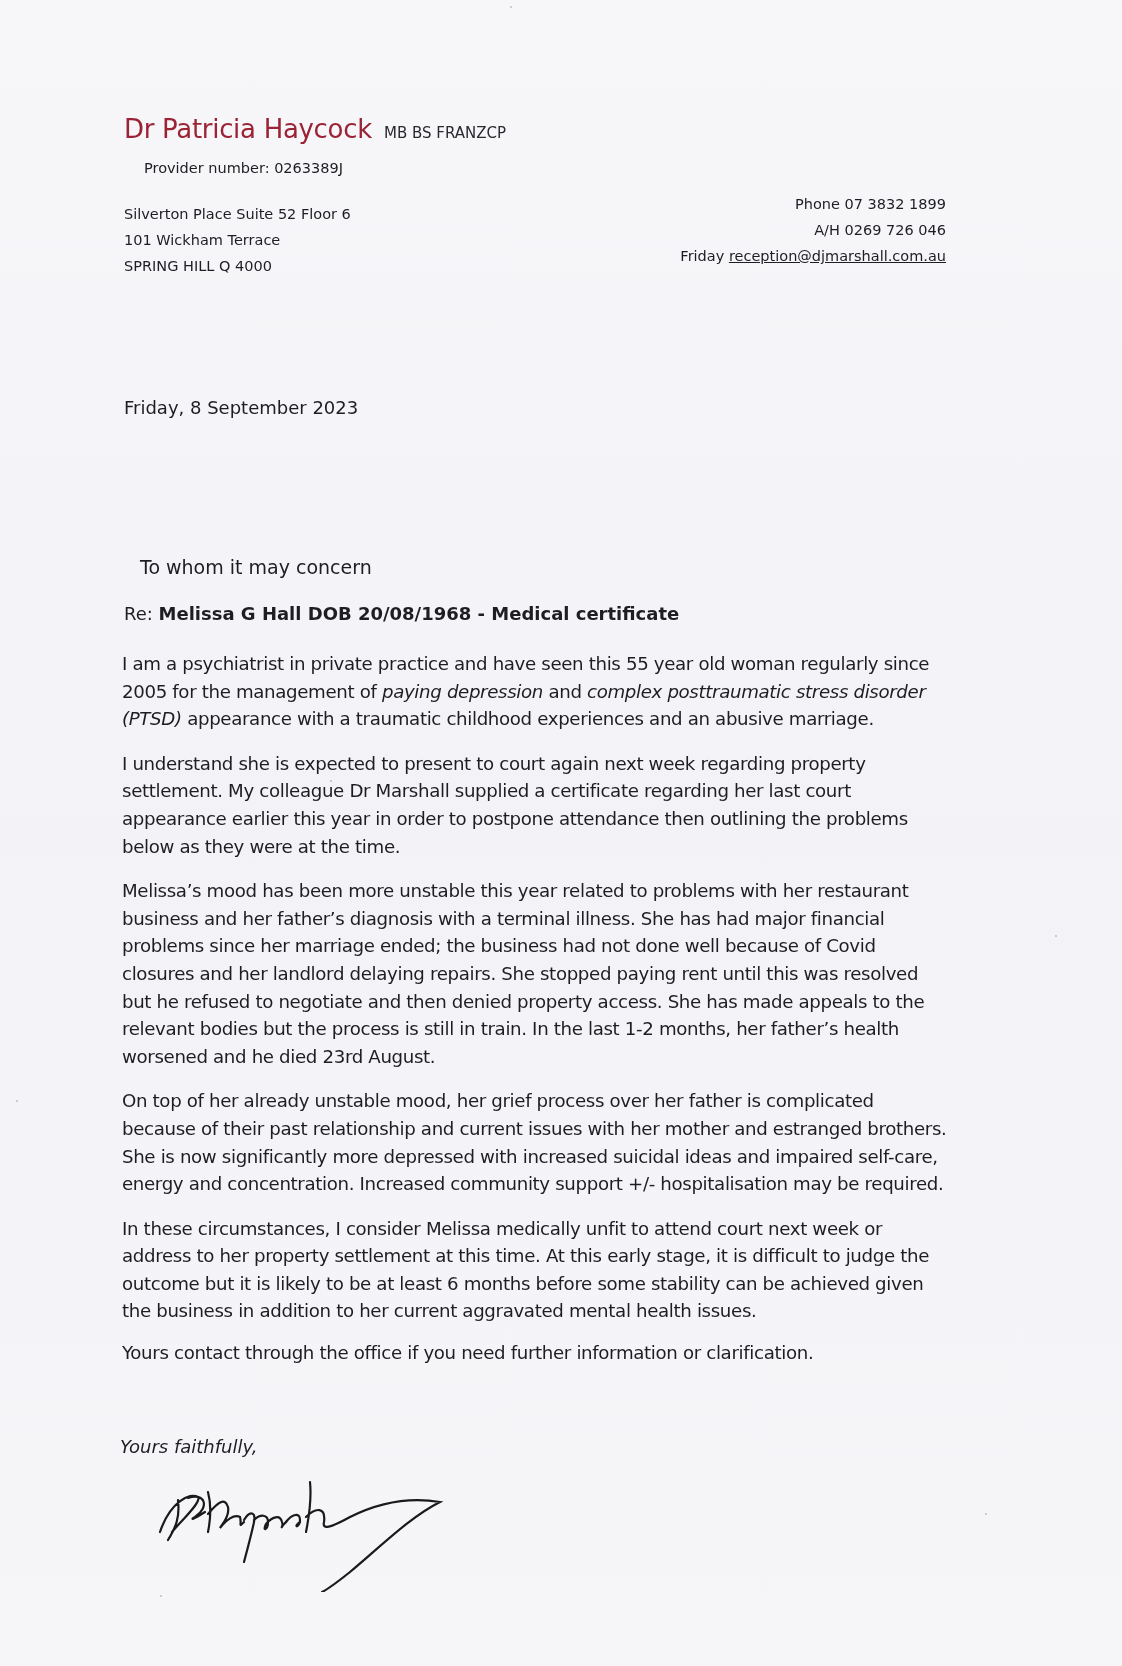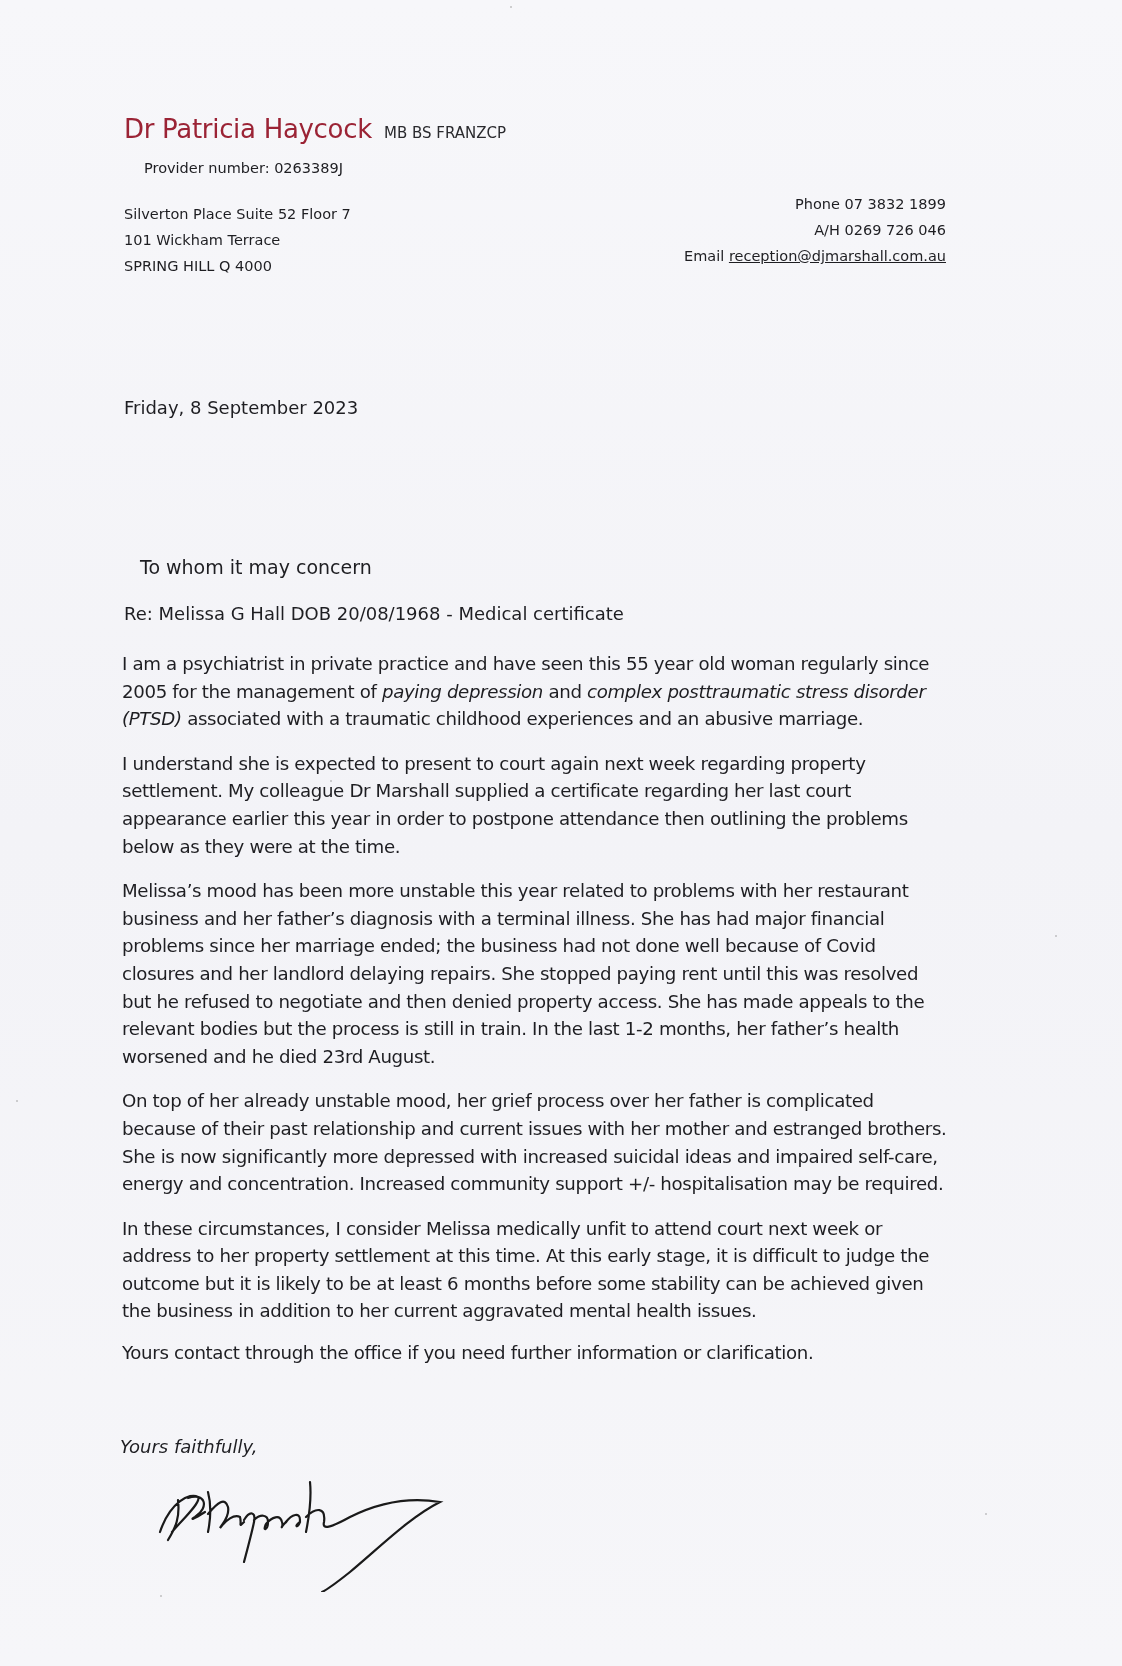--- a/index.html
+++ b/index.html
@@ -22,21 +22,21 @@
       white-space: nowrap;
     }
     .doctor-name .quals { font-size: 15px; color: #2a2a2e; letter-spacing: 0; margin-left: 4px; }
     .provider { left: 124px; top: 160px; font-size: 14.5px; margin-left: 20px; }
     .address { left: 124px; top: 201px; font-size: 14.5px; line-height: 26px; }
     .contact { right: 176px; top: 191px; font-size: 14.5px; line-height: 26px; text-align: right; }
     .contact a { color: #1e1e22; text-decoration: underline; }
     .date { left: 124px; top: 397px; font-size: 18px; }
     .salutation { left: 140px; top: 556px; font-size: 19px; }
     .re { left: 124px; top: 603px; font-size: 18px; white-space: nowrap; }
-    .re b { font-weight: normal; }
+    .re b { font-weight: bold; }
     .body-text {
       left: 122px; top: 650px; width: 830px;
       font-size: 18.2px; line-height: 27.6px;
       letter-spacing: -0.35px;
     }
     .body-text p { margin: 0 0 17px 0; }
     .body-text p.tight { margin-bottom: 14px; }
     .closing { left: 120px; top: 1436px; font-size: 18px; font-style: italic; }
     .signature { left: 150px; top: 1462px; width: 330px; height: 130px; }
     .speck { position: absolute; width: 2px; height: 2px; background: #999; border-radius: 50%; opacity: 0.6; }
@@ -47,41 +47,41 @@
 <div class="page">
 
   <div class="abs doctor-name">
     <span>Dr Patricia Haycock</span>
     <span class="quals">MB BS FRANZCP</span>
   </div>
 
   <div class="abs provider">Provider number: 0263389J</div>
 
   <div class="abs address">
-    <div>Silverton Place Suite 52 Floor 7</div>
+    <div>Silverton Place Suite 52 Floor 6</div>
     <div>101 Wickham Terrace</div>
     <div>SPRING HILL Q 4000</div>
   </div>
 
   <div class="abs contact">
     <div>Phone 07 3832 1899</div>
     <div>A/H 0269 726 046</div>
-    <div><span>Email </span><a>reception@djmarshall.com.au</a></div>
+    <div><span>Friday </span><a>reception@djmarshall.com.au</a></div>
   </div>
 
   <div class="abs date">Friday, 8 September 2023</div>
 
   <div class="abs salutation">To whom it may concern</div>
 
   <div class="abs re">
     <span>Re: </span><b>Melissa G Hall DOB 20/08/1968 - Medical certificate</b>
   </div>
 
   <div class="abs body-text">
-    <p><span>I am a psychiatrist in private practice and have seen this 55 year old woman regularly since 2005 for the management of </span><i>paying depression</i><span> and </span><i>complex posttraumatic stress disorder (PTSD)</i><span> associated with a traumatic childhood experiences and an abusive marriage.</span></p>
+    <p><span>I am a psychiatrist in private practice and have seen this 55 year old woman regularly since 2005 for the management of </span><i>paying depression</i><span> and </span><i>complex posttraumatic stress disorder (PTSD)</i><span> appearance with a traumatic childhood experiences and an abusive marriage.</span></p>
     <p>I understand she is expected to present to court again next week regarding property settlement. My colleague Dr Marshall supplied a certificate regarding her last court appearance earlier this year in order to postpone attendance then outlining the problems below as they were at the time.</p>
     <p>Melissa’s mood has been more unstable this year related to problems with her restaurant business and her father’s diagnosis with a terminal illness. She has had major financial problems since her marriage ended; the business had not done well because of Covid closures and her landlord delaying repairs. She stopped paying rent until this was resolved but he refused to negotiate and then denied property access. She has made appeals to the relevant bodies but the process is still in train. In the last 1-2 months, her father’s health worsened and he died 23rd August.</p>
     <p>On top of her already unstable mood, her grief process over her father is complicated because of their past relationship and current issues with her mother and estranged brothers. She is now significantly more depressed with increased suicidal ideas and impaired self-care, energy and concentration. Increased community support +/- hospitalisation may be required.</p>
     <p class="tight">In these circumstances, I consider Melissa medically unfit to attend court next week or address to her property settlement at this time. At this early stage, it is difficult to judge the outcome but it is likely to be at least 6 months before some stability can be achieved given the business in addition to her current aggravated mental health issues.</p>
     <p class="tight">Yours contact through the office if you need further information or clarification.</p>
   </div>
 
   <div class="abs closing">Yours faithfully,</div>
 
   <svg class="abs signature" viewBox="0 0 330 130">

